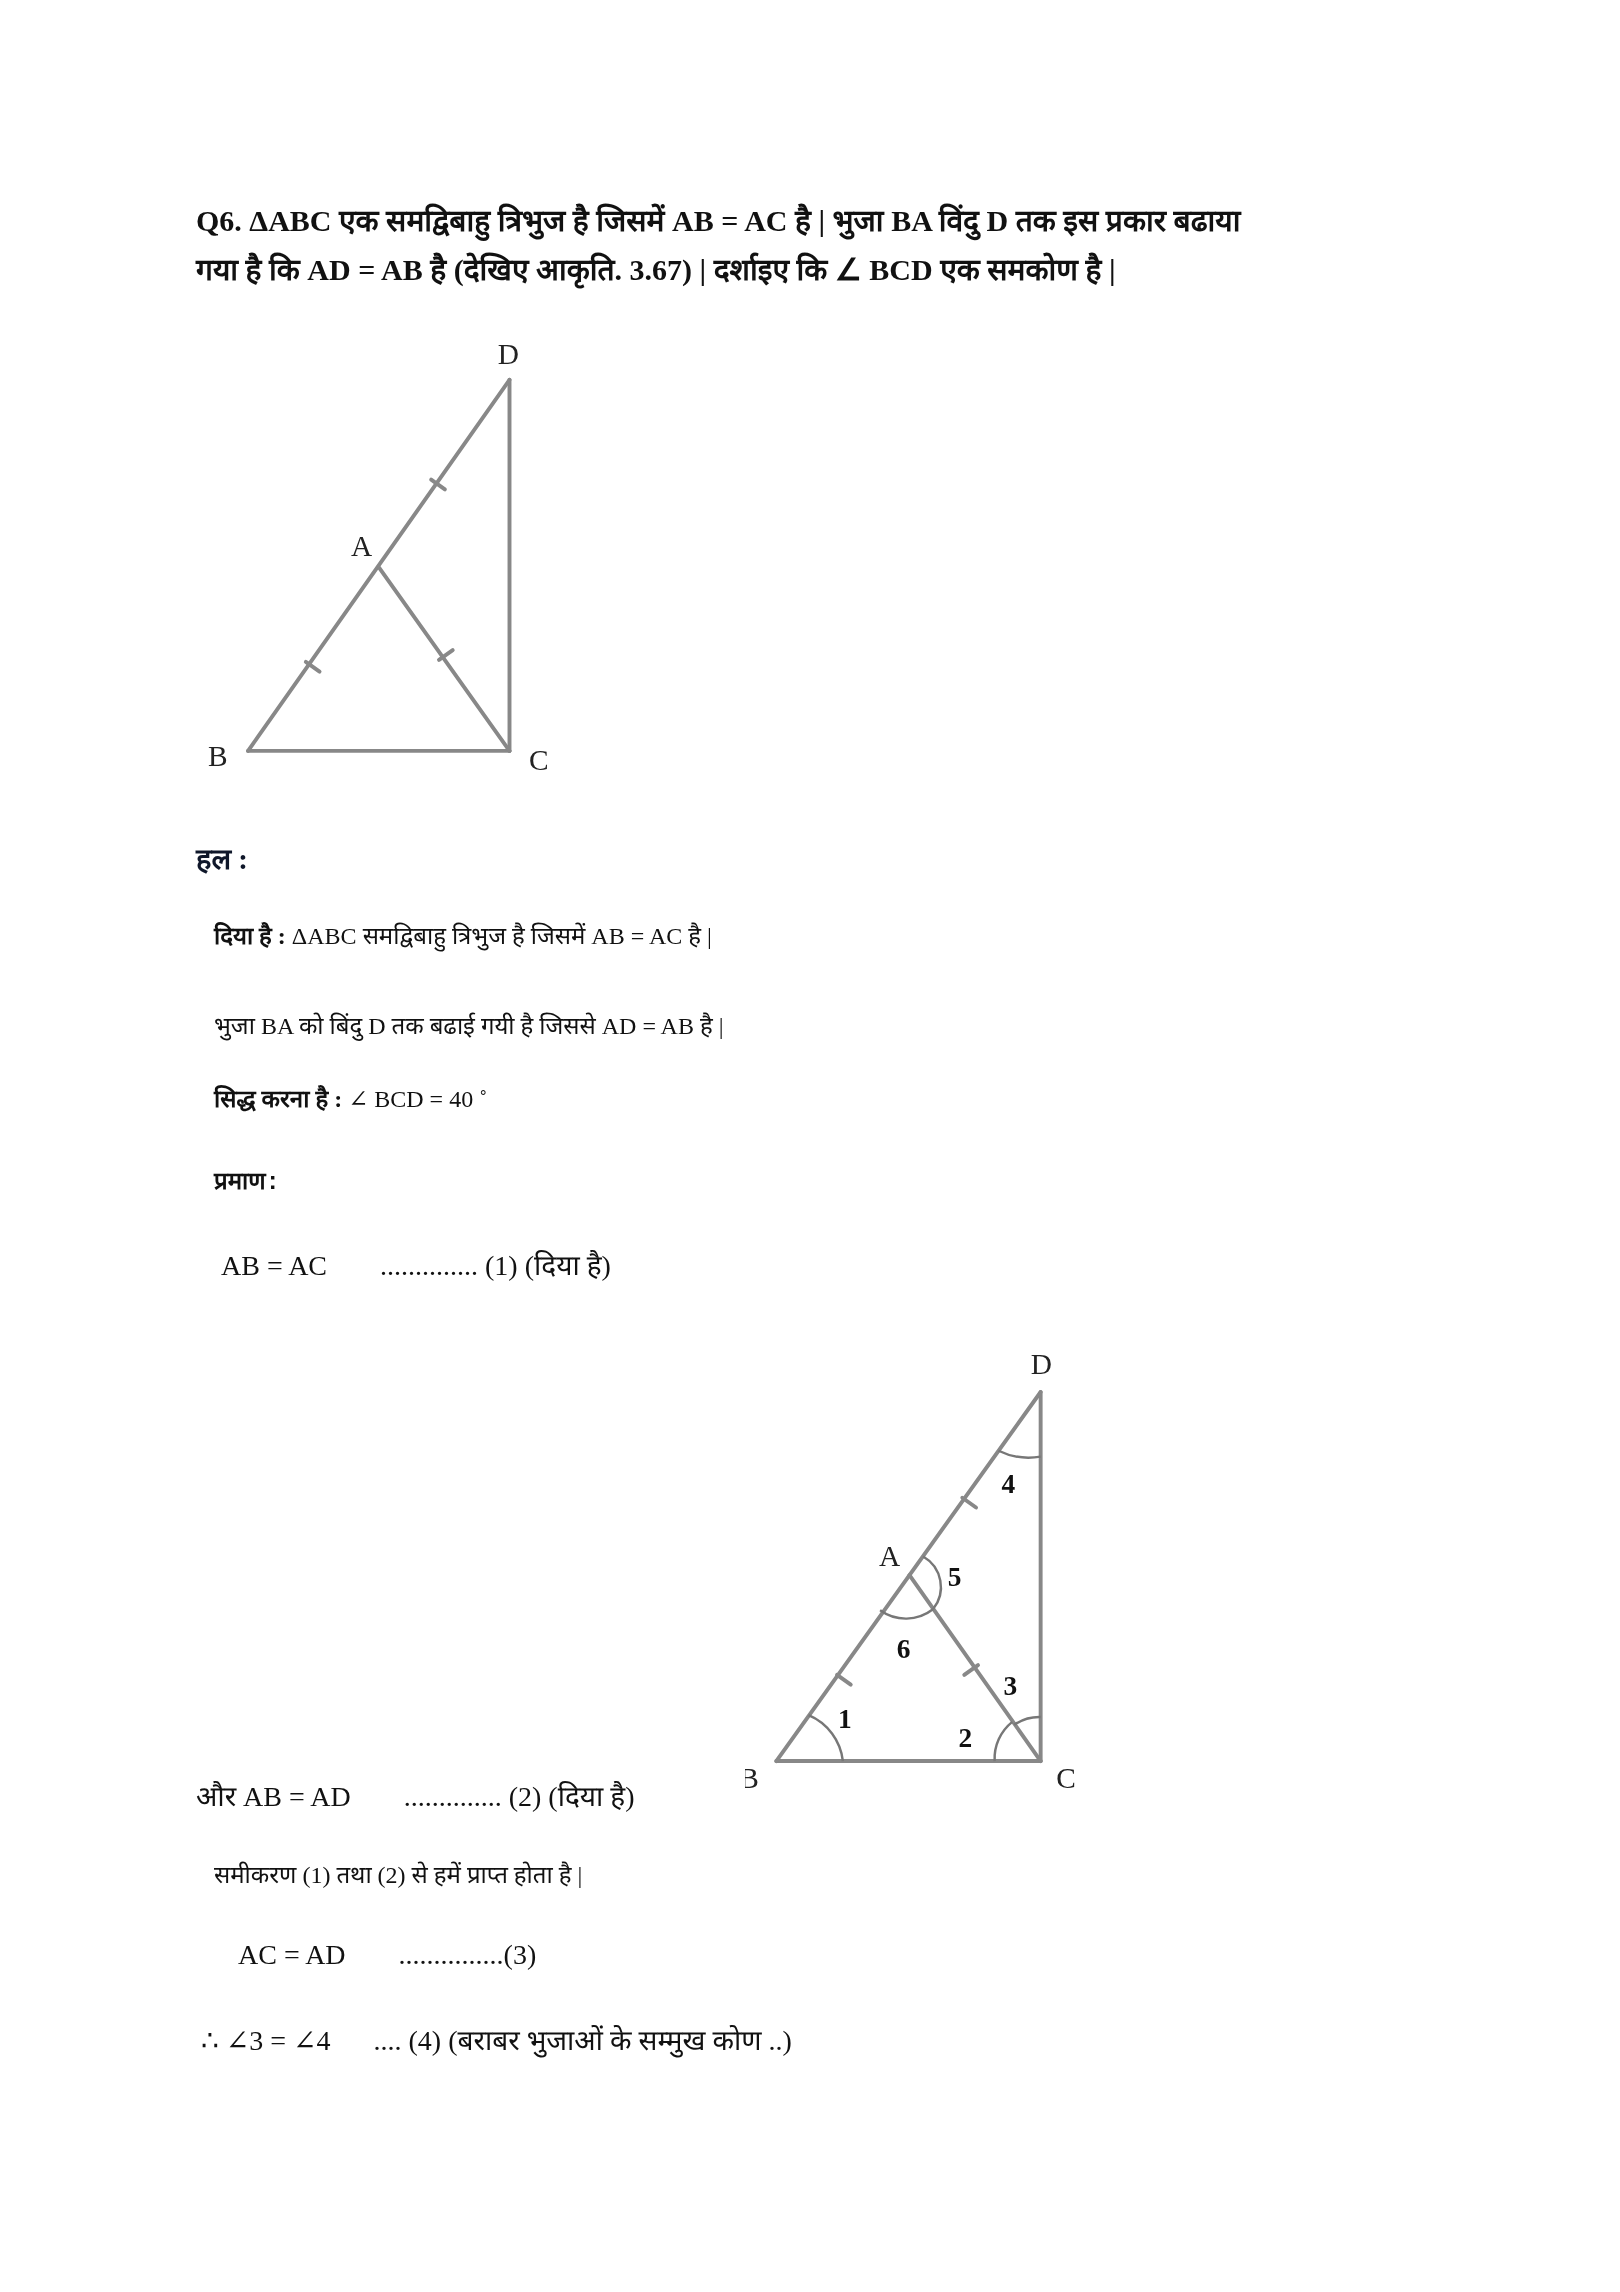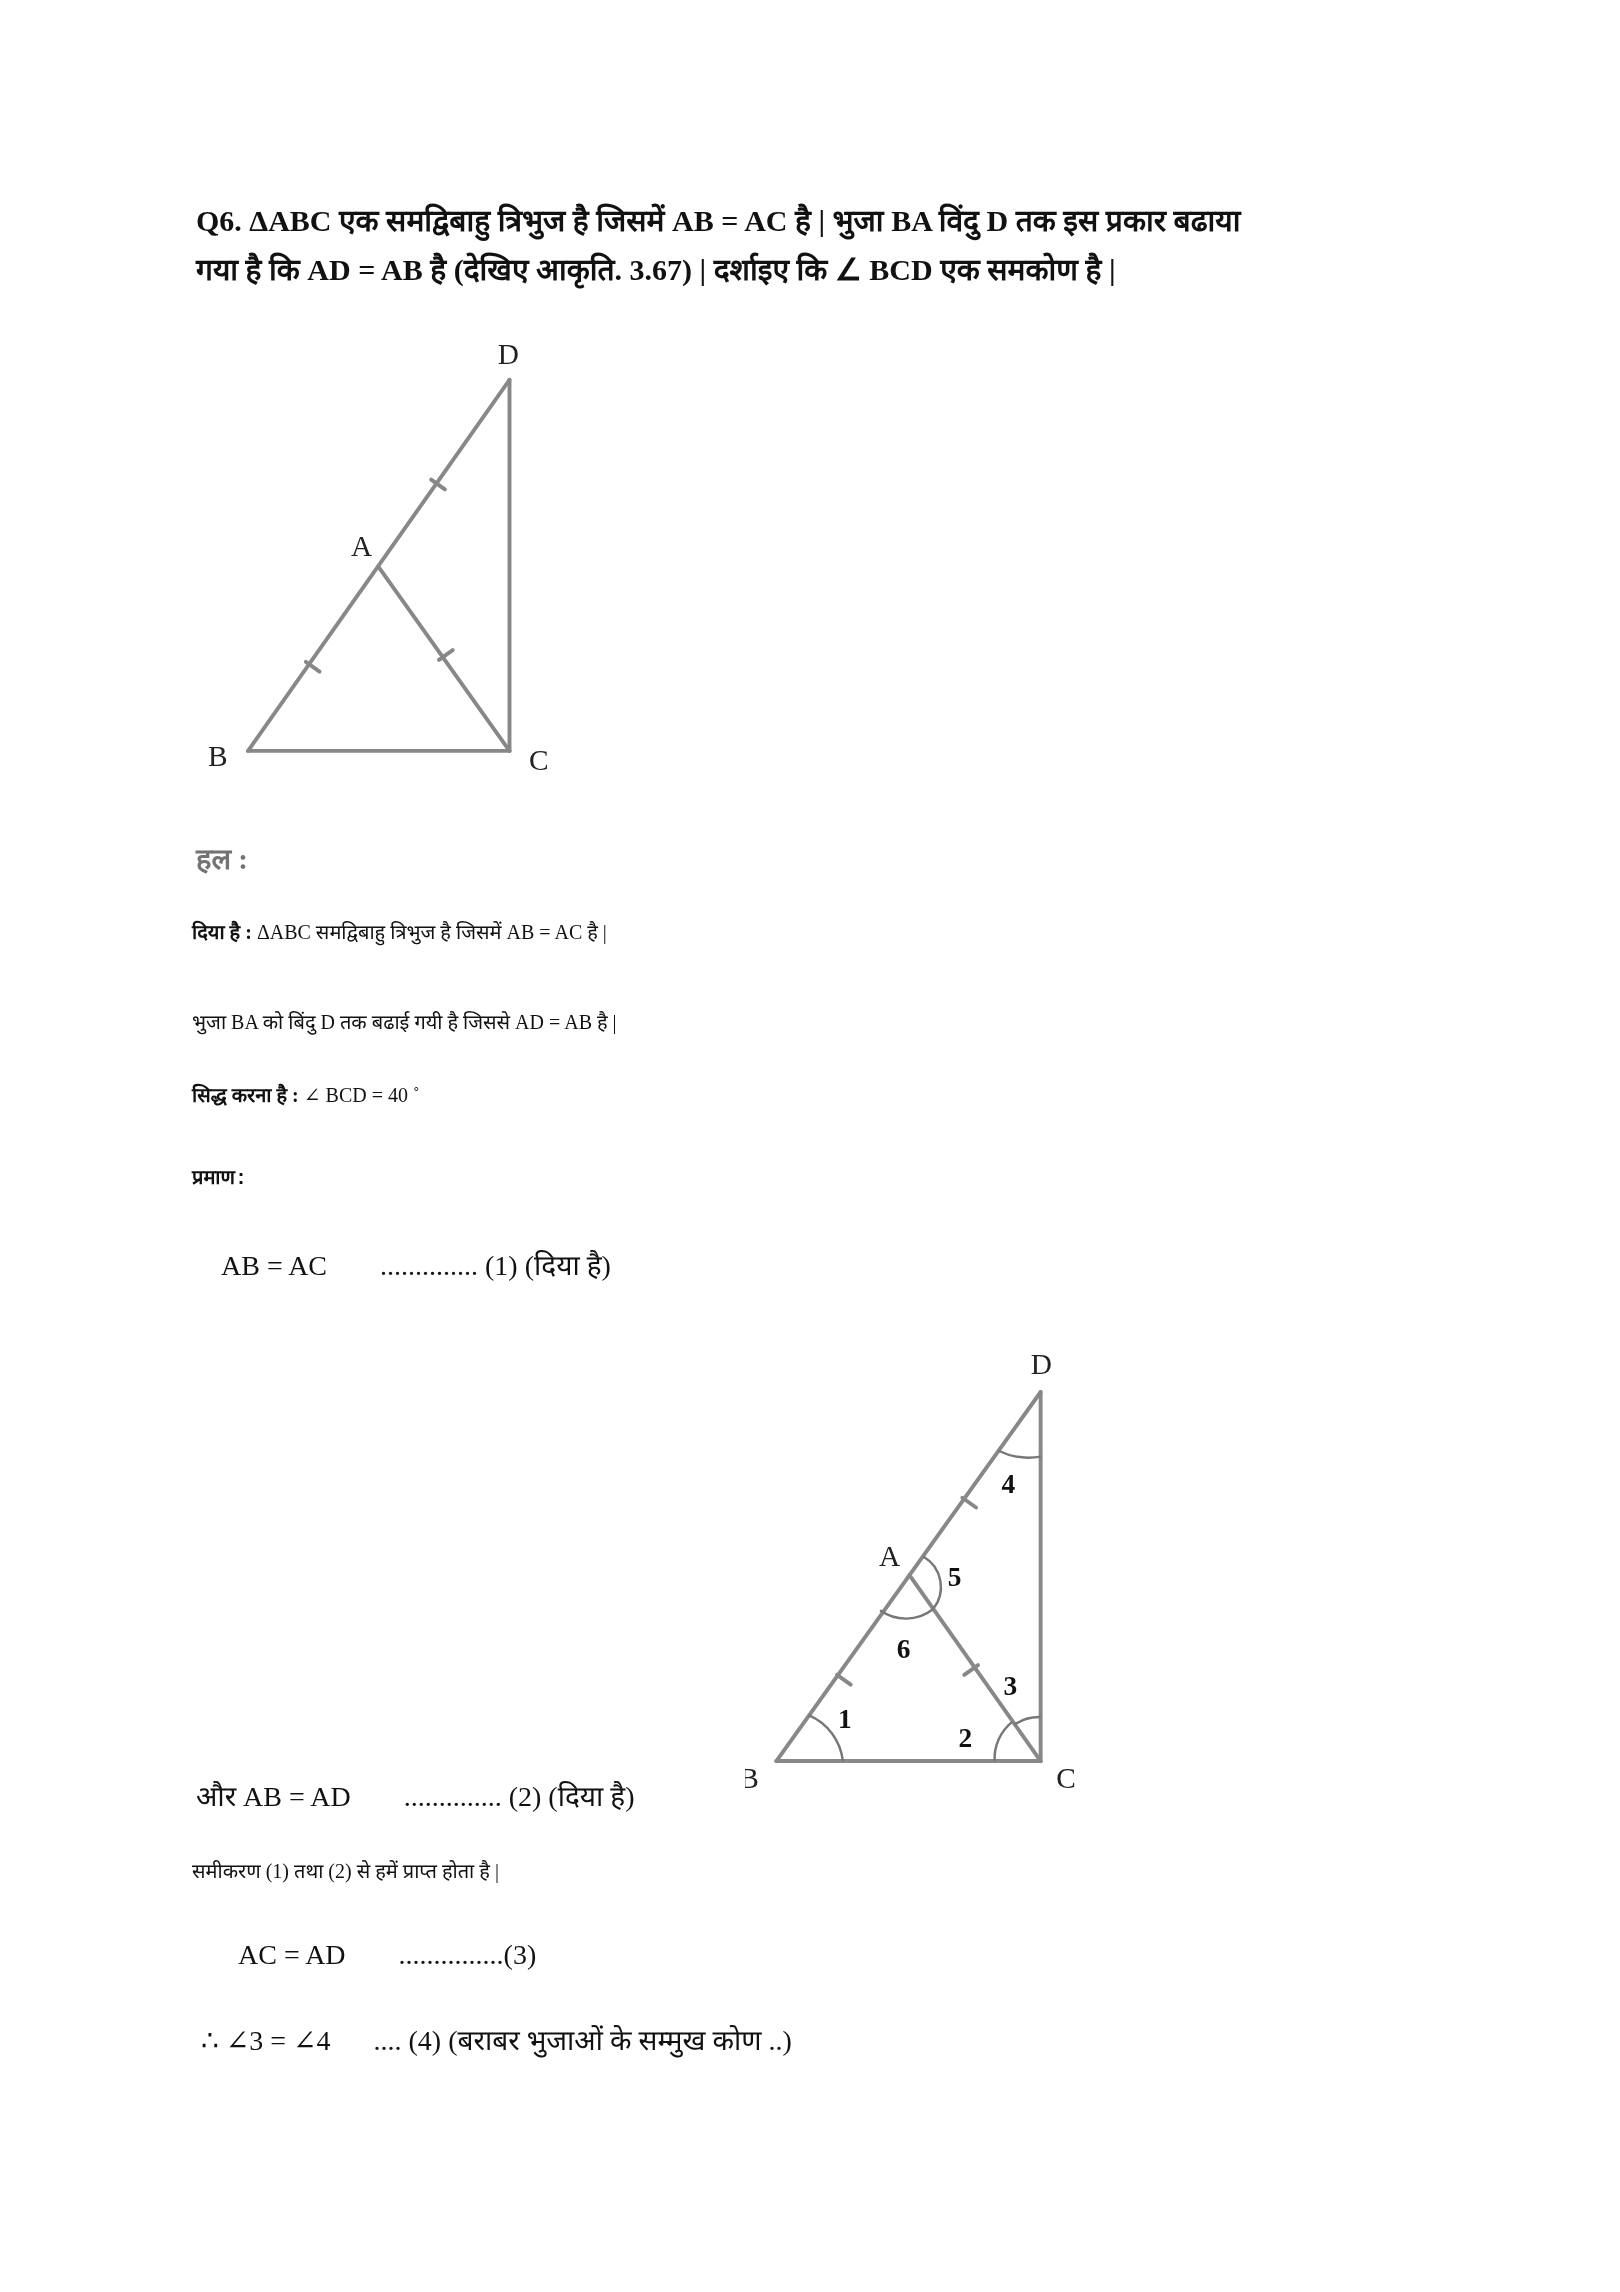--- a/index.html
+++ b/index.html
@@ -2,23 +2,23 @@
 <html><head>
   <meta charset="utf-8">
   <style>
     html, body { margin: 0; padding: 0; background: #ffffff; }
     body {
       width: 1620px; height: 2293px; position: relative; overflow: hidden;
       font-family: "Liberation Serif", "DejaVu Serif", serif; color: #111;
     }
     .abs { position: absolute; white-space: nowrap; }
     .q { font-weight: bold; font-size: 30px; line-height: 49px; left: 196px; font-family: Liberation Serif, serif; }
-    .body-line { font-size: 20px; left: 192px; }
+    .body-line { font-size: 24px; left: 214px; }
     .bold { font-weight: bold; }
-    .red { color: #737373; font-weight: bold; font-size: 29px; }
+    .red { color: #0f172a; font-weight: bold; font-size: 29px; }
     .eq { font-size: 28px; }
     svg text { font-family: "Liberation Serif", "DejaVu Serif", serif; }
     .lbl2 { font-family: "DejaVu Sans", "Liberation Sans", sans-serif; font-weight: bold; }
   </style>
 </head>
 <body>
 
 <div class="abs q" style="top:196px;">Q6. ΔABC एक समद्विबाहु त्रिभुज है जिसमें AB = AC है | भुजा BA विंदु D तक इस प्रकार बढाया</div>
 <div class="abs q" style="top:245px;">गया है कि AD = AB है (देखिए आकृति. 3.67) |  दर्शाइए कि ∠ BCD एक समकोण है |</div>
 

